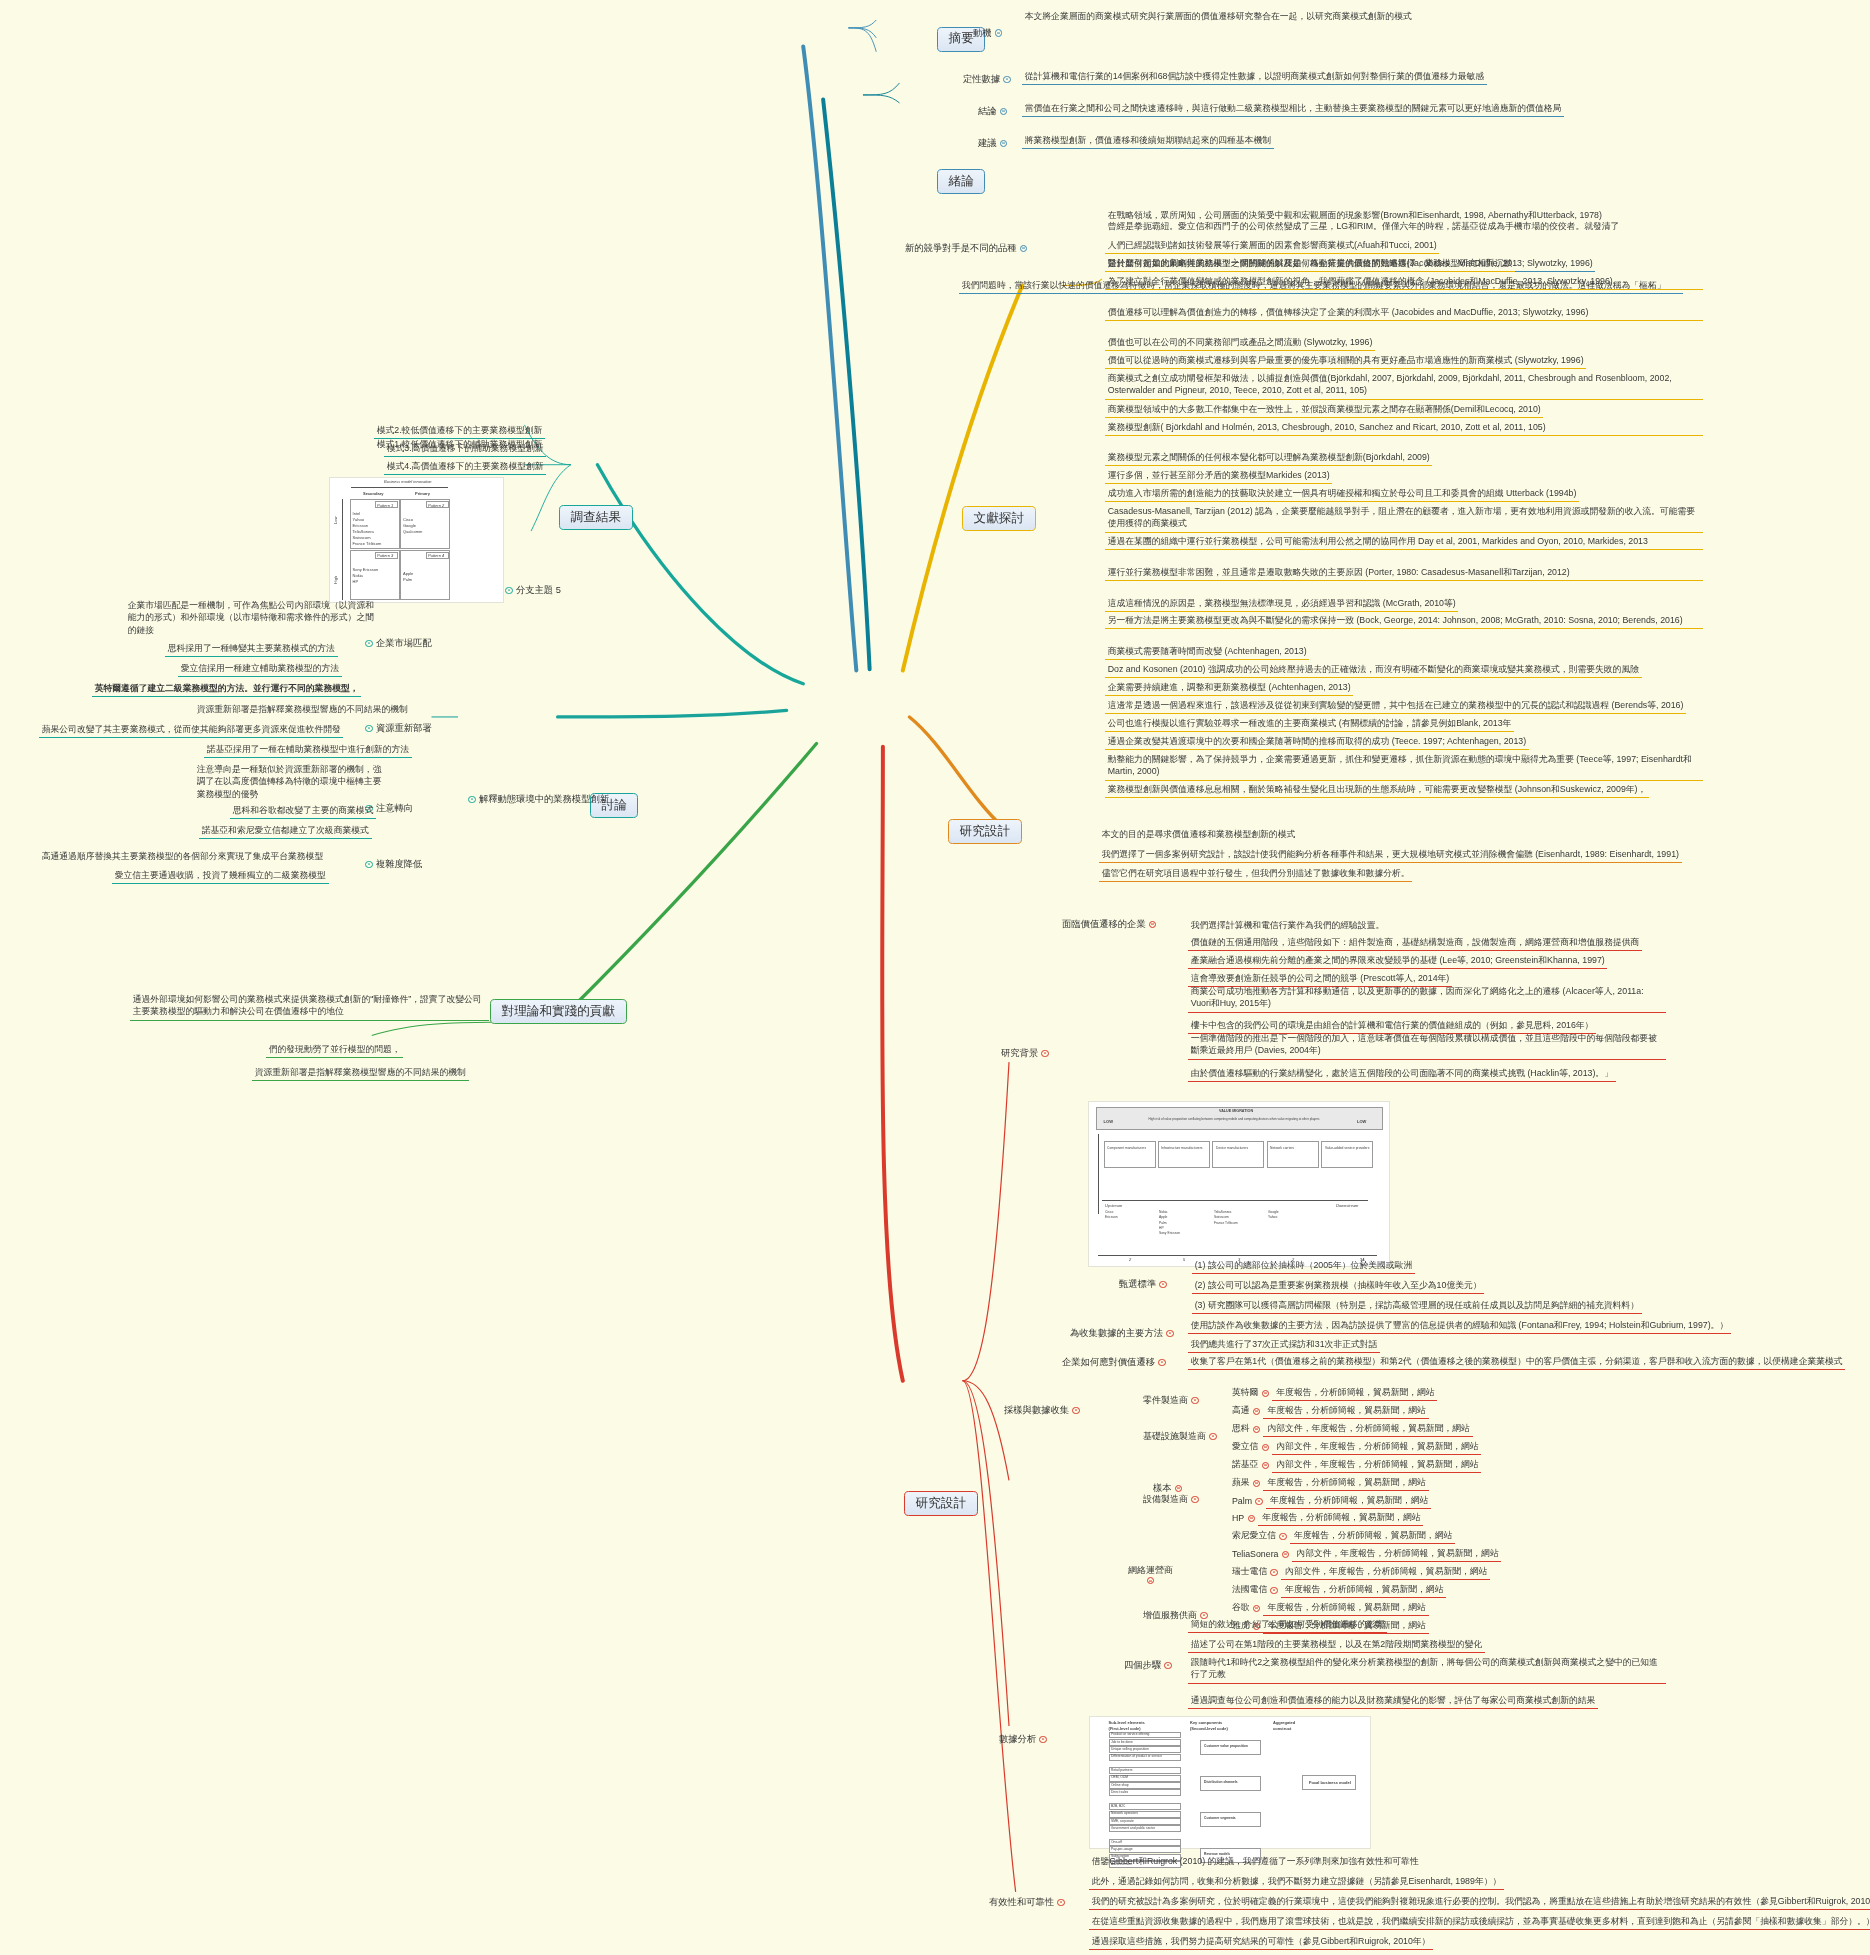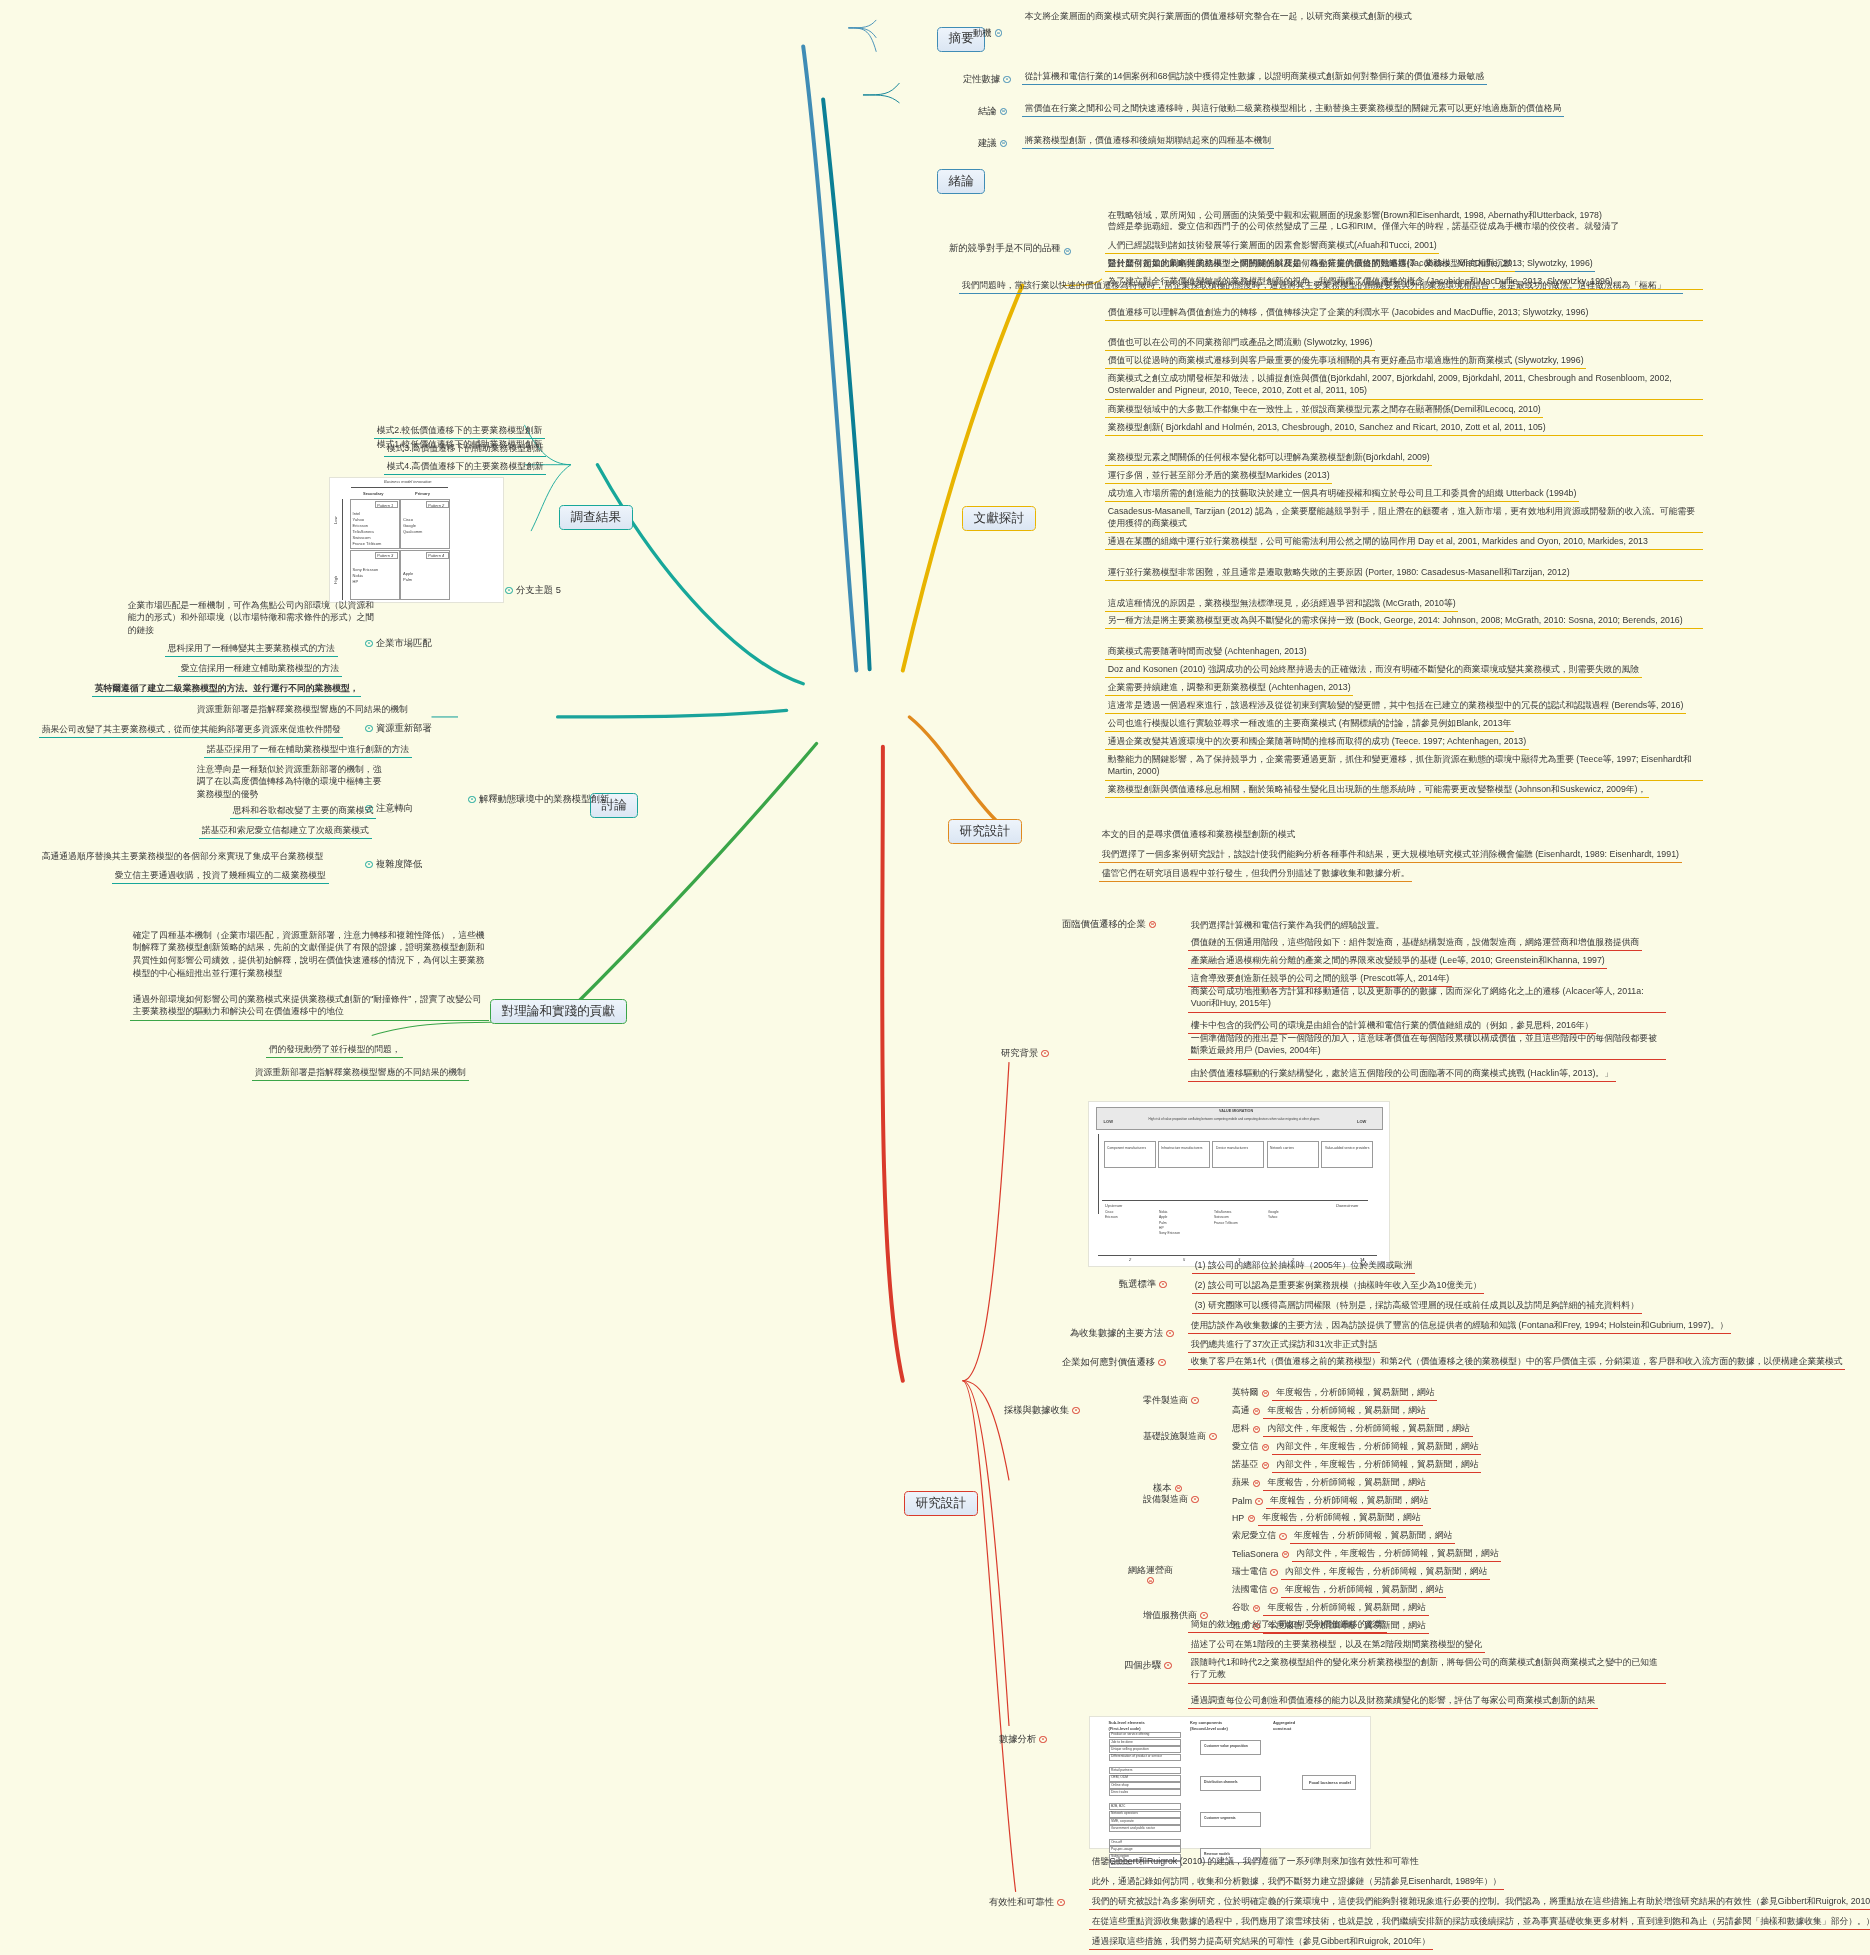--- a/index.html
+++ b/index.html
@@ -198,21 +198,21 @@
   <span class="bullet b-blue"></span>
 </div>
 <div class="topic u-blue" style="left:1022px; top:101px;">當價值在行業之間和公司之間快速遷移時，與這行做動二級業務模型相比，主動替換主要業務模型的關鍵元素可以更好地適應新的價值格局</div>
 
 <div class="row" style="left:978px; top:137px;">
   <span class="lbl">建議</span>
   <span class="bullet b-blue"></span>
 </div>
 <div class="topic u-blue" style="left:1022px; top:133px;">將業務模型創新，價值遷移和後續短期聯結起來的四種基本機制</div>
 
-<div class="row" style="left:949px; top:242px;align-items:flex-end;">
+<div class="row" style="left:905px; top:242px;">
   <span class="lbl">新的競爭對手是不同的品種</span>
   <span class="bullet b-blue"></span>
 </div>
 <div class="topic wrap u-none" style="left:1105px; top:219px; width:657px;">曾經是拳扼霸紐。愛立信和西門子的公司依然變成了三星，LG和RIM。僅僅六年的時程，諾基亞從成為手機市場的佼佼者。就發清了</div>
 <div class="topic u-blue" style="left:1105px; top:256px;">是什麼引起如此劇劇性的結果？一個關鍵的解釋是，移動行業的價值閘始遷移(Jacobides、MacDuffie, 2013; Slywotzky, 1996)</div>
 
 <div class="topic wrap u-blue" style="left:959px; top:278px; width:724px;">我們問題時，當該行業以快速的價值遷移為特徵時，當企業採取積極的態度時，通過將其主要業務模型的關鍵要素與外部業務環境相結合，還是最或功的做法。這裡做法稱為「樞柘」</div>
 
 <div id="lit-list">
       <div class="topic wrap u-none" style="left:1105px; top:208px; width:598px;">在戰略領域，眾所周知，公司層面的決策受中觀和宏觀層面的現象影響(Brown和Eisenhardt, 1998, Abernathy和Utterback, 1978)</div>
@@ -331,21 +331,20 @@
       <div class="topic u-teal" style="left:230px; top:803px; text-align:right;">思科和谷歌都改變了主要的商業模式</div>
       <div class="topic u-teal" style="left:199px; top:823px; text-align:right;">諾基亞和索尼愛立信都建立了次級商業模式</div>
       <div class="row" style="left:362px; top:858px;">
         <span class="bullet b-teal"></span>
         <span class="lbl">複雜度降低</span>
       </div>
       <div class="topic u-none" style="left:39px; top:849px; text-align:right;">高通通過順序替換其主要業務模型的各個部分來實現了集成平台業務模型</div>
       <div class="topic u-teal" style="left:112px; top:868px; text-align:right;">愛立信主要通過收購，投資了幾種獨立的二級業務模型</div>
     </div>
 
-<div class="topic wrap u-none" style="left:130px; top:928px; width:359px;">確定了四種基本機制（企業市場匹配，資源重新部署，注意力轉移和複雜性降低），這些機制解釋了業務模型創新策略的結果，先前的文獻僅提供了有限的證據，證明業務模型創新和異質性如何影響公司績效，提供初始解釋，說明在價值快速遷移的情況下，為何以主要業務模型的中心樞紐推出並行運行業務模型</div>
 <div class="topic wrap u-green" style="left:130px; top:992px; width:359px;">通過外部環境如何影響公司的業務模式來提供業務模式創新的“̈耐撞條件”，證實了改變公司主要業務模型的驅動力和解決公司在價值遷移中的地位</div>
 <div class="topic u-green" style="left:266px; top:1042px;">們的發現勳勞了並行模型的問題，</div>
 <div class="topic u-green" style="left:252px; top:1065px;">資源重新部署是指解釋業務模型響應的不同結果的機制</div>
 
 <div class="row" style="left:1001px; top:1047px;">
   <span class="lbl">研究背景</span>
   <span class="bullet b-red"></span>
 </div>
 <div id="rd-bg-list">
       <div class="row" style="left:1062px; top:918px;">

